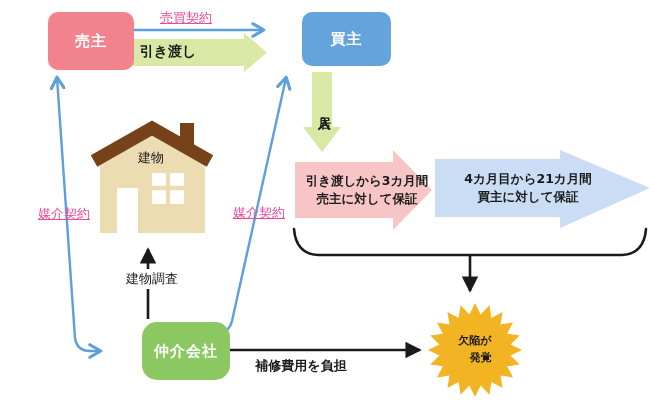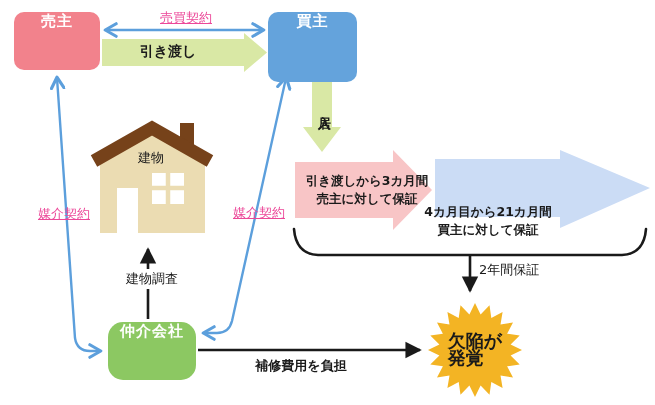--- a/index.html
+++ b/index.html
@@ -10,29 +10,30 @@
     background: #ffffff;
     font-family: "DejaVu Sans", sans-serif;
     overflow: hidden;
   }
   #diagram-svg { position: absolute; left: 0; top: 0; }
 
   .node-box {
     position: absolute;
     border-radius: 10px;
     display: flex;
-    align-items: flex-start;
+    align-items: center;
     justify-content: center;
     color: #ffffff;
     font-weight: bold;
     font-size: 15px;
     letter-spacing: 1px;
+    margin-left: 34px;
   }
   #seller-box { left: 14px; top: 12px; width: 86px; height: 58px; background: #F2828C; }
-  #buyer-box  { left: 268px; top: 12px; width: 89px; height: 70px; background: #64A3DC; }
+  #buyer-box  { left: 268px; top: 12px; width: 89px; height: 54px; background: #64A3DC; }
   #agent-box  { left: 108px; top: 322px; width: 88px; height: 58px; background: #8CC862; border-radius: 15px; }
 
   .lbl {
     position: absolute;
     transform: translate(-50%, -50%);
     white-space: nowrap;
     font-size: 13px;
     color: #1A1A1A;
   }
   .lbl-blue { color: #ec4899; text-decoration: underline; }
@@ -56,28 +57,28 @@
     position: absolute;
     transform: translate(-50%, -50%);
     text-align: center;
     font-size: 12.5px;
     font-weight: 600;
     line-height: 18px;
     color: #1A1A1A;
     white-space: nowrap;
   }
   #phase1-text { left: 367px; top: 190px; }
-  #phase2-text { left: 488px; top: 188px; margin-top: 33px; }
+  #phase2-text { left: 528px; top: 188px; }
 
   #burst-label {
     position: absolute;
     left: 475px; top: 349px;
     transform: translate(-50%, -50%);
-    text-align: left;
-    font-size: 18px;
+    text-align: right;
+    font-size: 11px;
     font-weight: 600;
     line-height: 17px;
     color: #1A1A1A;
     white-space: nowrap;
   }
 </style>
 </head>
 <body>
 
 <div id="stage">
@@ -135,21 +136,20 @@
   </div>
 
   <div id="sales-contract-label" class="lbl lbl-blue">売買契約</div>
   <div id="handover-label" class="lbl">引き渡し</div>
   <div id="move-in-label" class="lbl">入居</div>
   <div id="brokerage-left-label" class="lbl lbl-blue">媒介契約</div>
   <div id="brokerage-right-label" class="lbl lbl-blue">媒介契約</div>
   <div id="building-label" class="lbl">建物</div>
   <div id="survey-label" class="lbl">建物調査</div>
   <div id="repair-label" class="lbl">補修費用を負担</div>
-  <div id="two-year-label" class="lbl">2年間保証</div>
 
   <div id="phase1-text" class="phase-text">
     <div>引き渡しから3カ月間</div>
     <div>売主に対して保証</div>
   </div>
   <div id="phase2-text" class="phase-text">
     <div>4カ月目から21カ月間</div>
     <div>買主に対して保証</div>
   </div>
 

